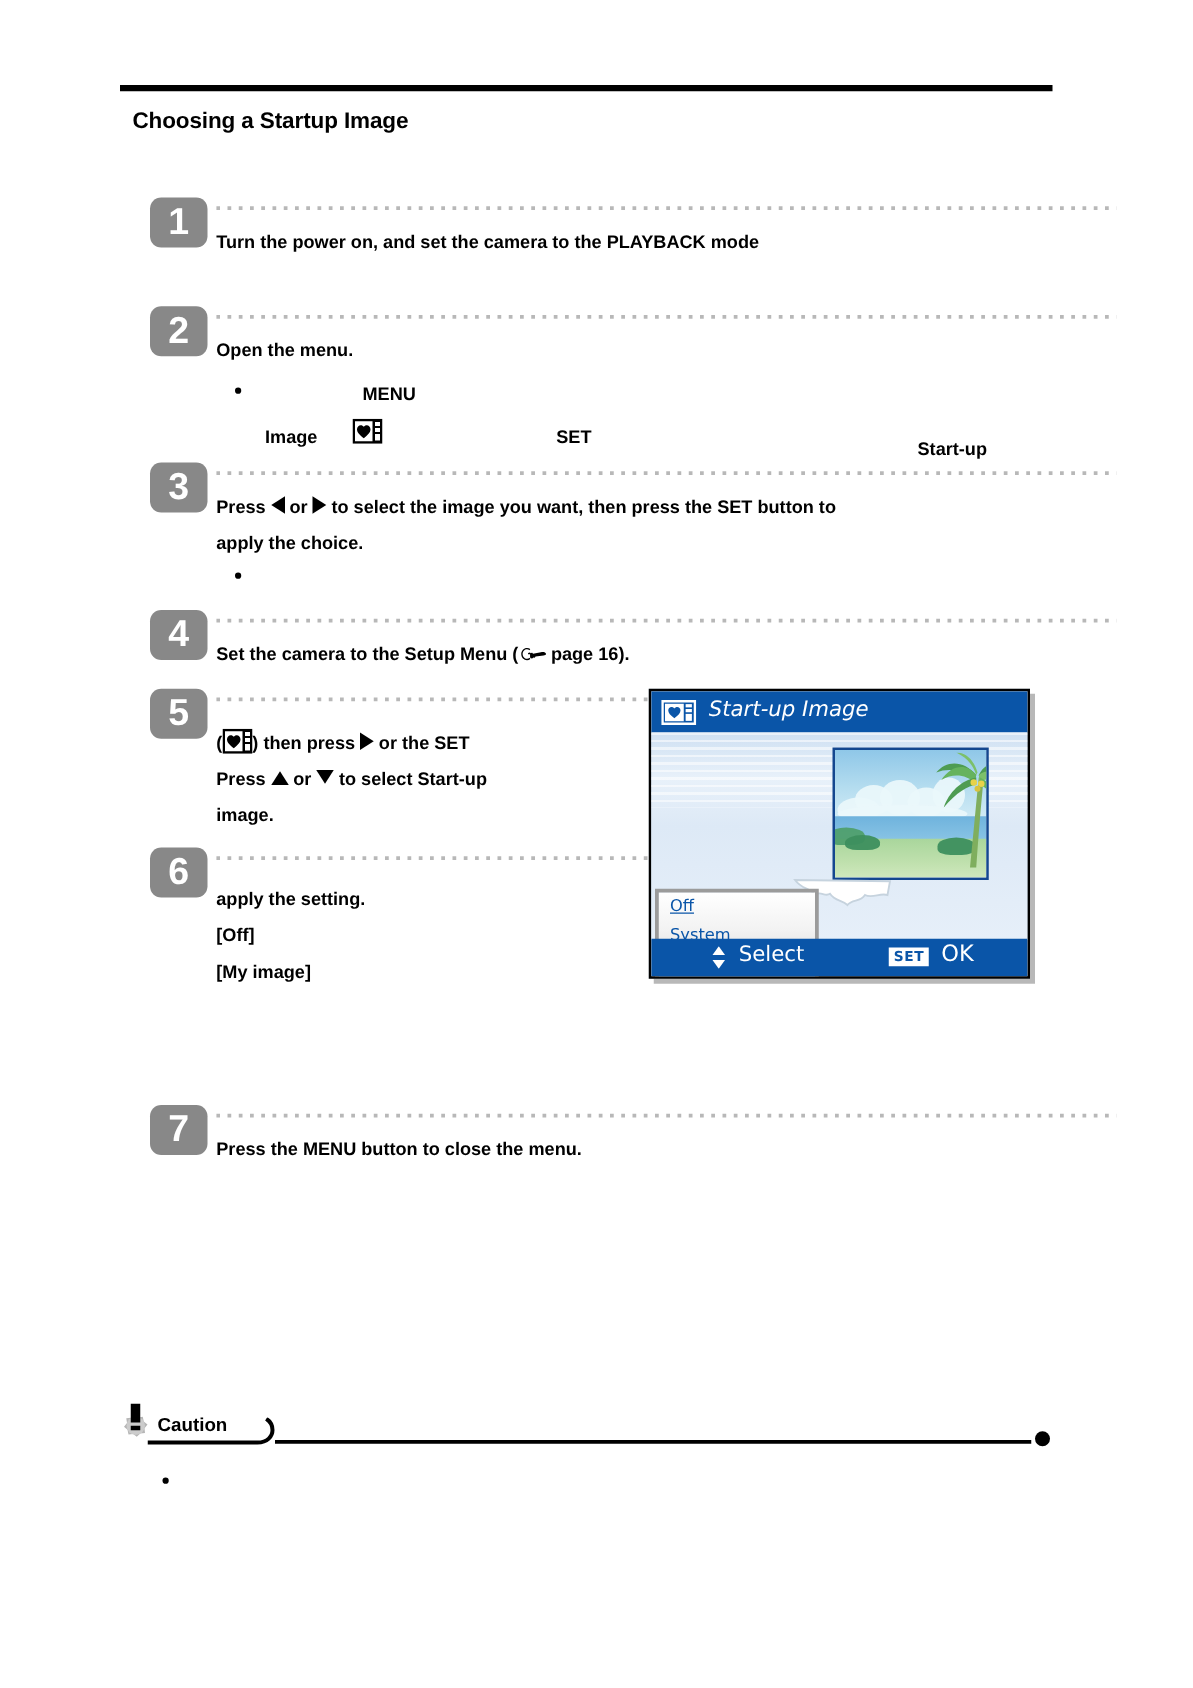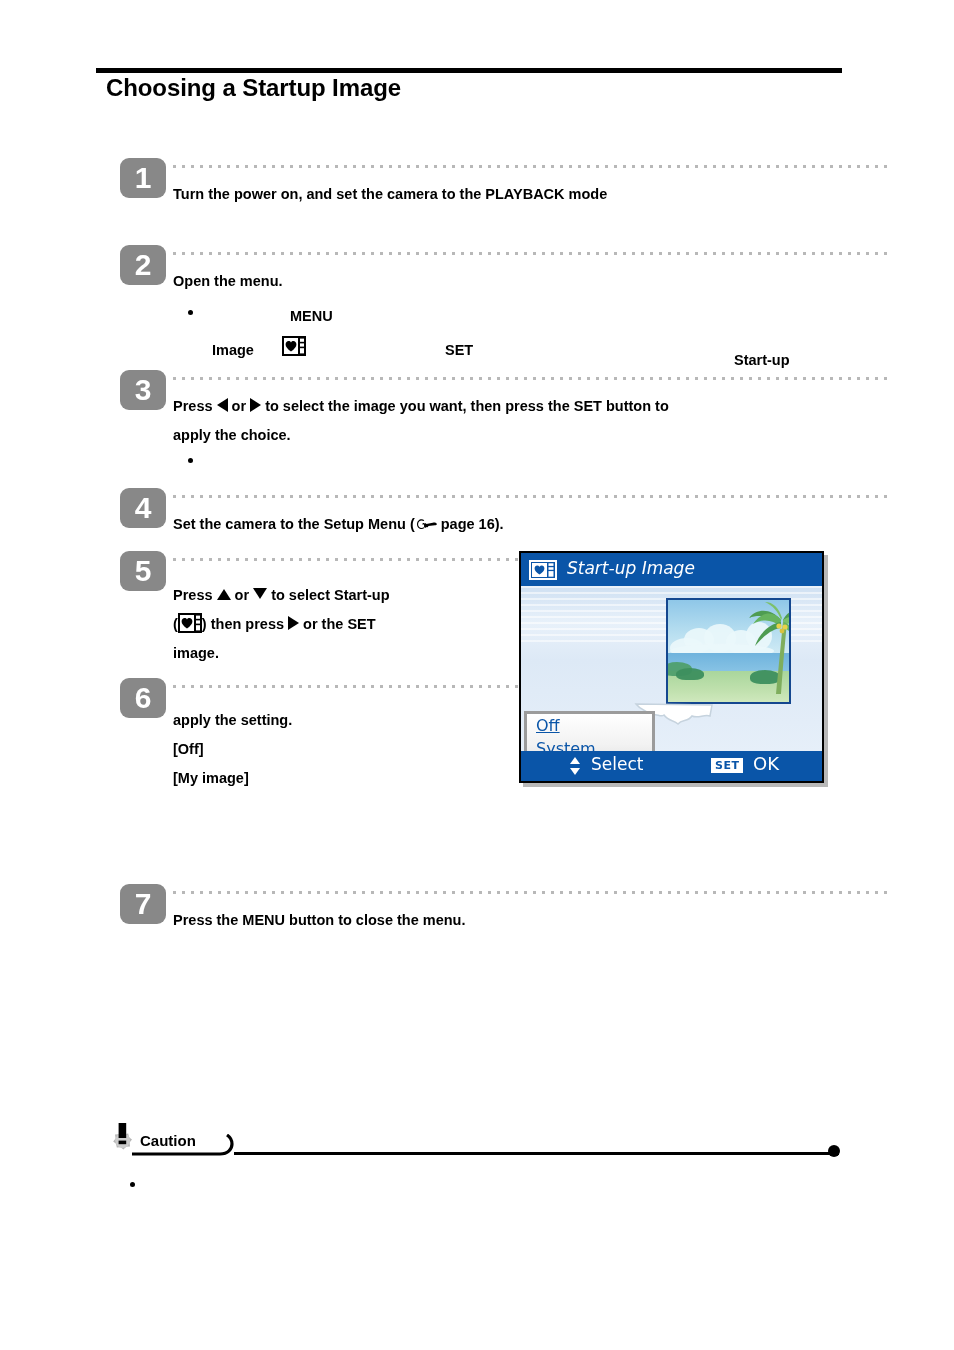--- a/index.html
+++ b/index.html
@@ -28,22 +28,22 @@
     top: 68px;
     width: 746px;
     height: 5px;
     background: #000000;
   }
 
   
   .page-title {
     position: absolute;
     left: 106px;
-    top: 74px;
-    font-size: 24px;
+    top: 86px;
+    font-size: 18px;
     font-weight: bold;
     letter-spacing: -0.1px;
   }
 
   
   .step {
     position: absolute;
     left: 120px;
   }
   .badge {
@@ -210,21 +210,21 @@
     width: 131px;
     height: 74px;
     border: 3px solid #9b9b9b;
     box-sizing: border-box;
     background: linear-gradient(to bottom, #ffffff 0%, #f2f2f2 45%, #d2d2d2 100%);
   }
   .opt {
     height: 23px;
     line-height: 23px;
     padding-left: 9px;
-    font-size: 16px;
+    font-size: 13px;
     color: #0a55a8;
     font-family: "DejaVu Sans", sans-serif;
     white-space: nowrap;
     text-decoration: underline;
   }
   .opt.selected {
     background: #0a55a8;
     color: #ffffff;
   }
   .lcd-footer {
@@ -260,21 +260,21 @@
   .foot-ok {
     position: absolute;
     left: 232px; top: 2px;
     font-size: 18px;
     font-family: "DejaVu Sans", sans-serif;
   }
 
   
   .caution {
     position: absolute;
-    left: 104px;
+    left: 90px;
     top: 1122px;
     width: 740px;
     height: 40px;
   }
   .caution-icon {
     position: absolute;
     left: 0; top: 0;
     width: 34px; height: 36px;
   }
   .caution-label {
@@ -387,37 +387,37 @@
             </svg></span><span style="padding-left:2px">page 16).</span>
       </span>
     </div>
   </div>
 
   <div class="step narrow" style="top:551px;">
     <div class="badge">5</div>
     <div class="dots short"></div>
     <div class="step-body" style="top:30px;">
       <span class="line">
-        <span>Press</span>
-        <span class="tri-up"></span>
-        <span>or</span>
-        <span class="tri-down"></span>
-        <span>to select Start-up</span>
-      </span>
-      <span class="line">
         <span>(</span><span class="startup-icon-inline"><svg viewBox="0 0 24 20" width="24" height="20">
               <rect x="0" y="0" width="24" height="20" fill="#000"></rect>
               <rect x="2" y="2" width="14" height="16" fill="#fff"></rect>
               <path d="M9 15.6 C5.4 12.6 3.6 10.8 3.6 8.4 C3.6 6.4 5.0 5.1 6.6 5.1 C7.6 5.1 8.5 5.6 9 6.4 C9.5 5.6 10.4 5.1 11.4 5.1 C13.0 5.1 14.4 6.4 14.4 8.4 C14.4 10.8 12.6 12.6 9 15.6 Z" fill="#000"></path>
               <rect x="18" y="2.6" width="4" height="3.2" fill="#fff"></rect>
               <rect x="18" y="7.4" width="4" height="3.2" fill="#fff"></rect>
               <rect x="18" y="12.2" width="4" height="5.2" fill="#fff"></rect>
             </svg></span><span>) then press</span>
         <span class="tri-right"></span>
         <span>or the SET</span>
+      </span>
+      <span class="line">
+        <span>Press</span>
+        <span class="tri-up"></span>
+        <span>or</span>
+        <span class="tri-down"></span>
+        <span>to select Start-up</span>
       </span>
       <span class="line">image.</span>
     </div>
   </div>
 
   <div class="step narrow" style="top:678px;">
     <div class="badge">6</div>
     <div class="dots short"></div>
     <div class="step-body" style="top:28px;">
       <span class="line">apply the setting.</span>

